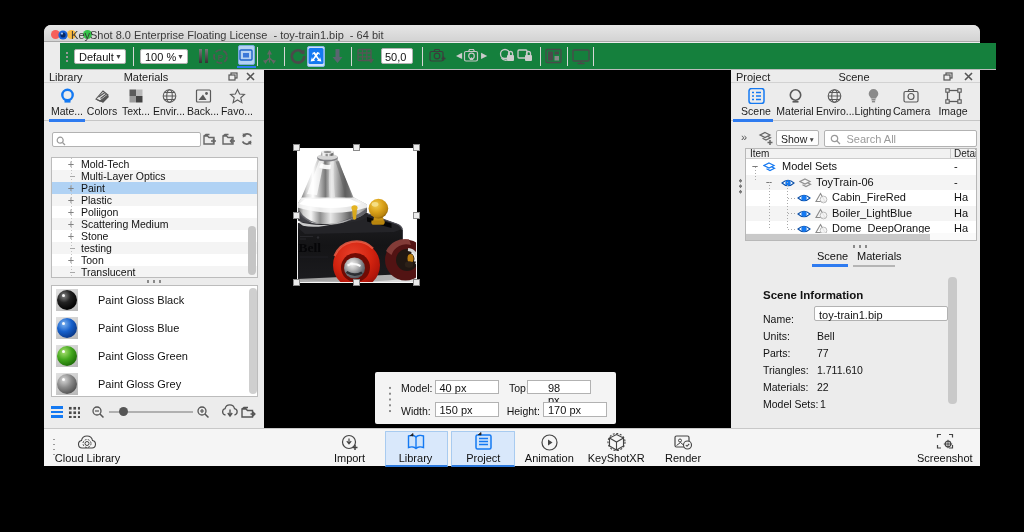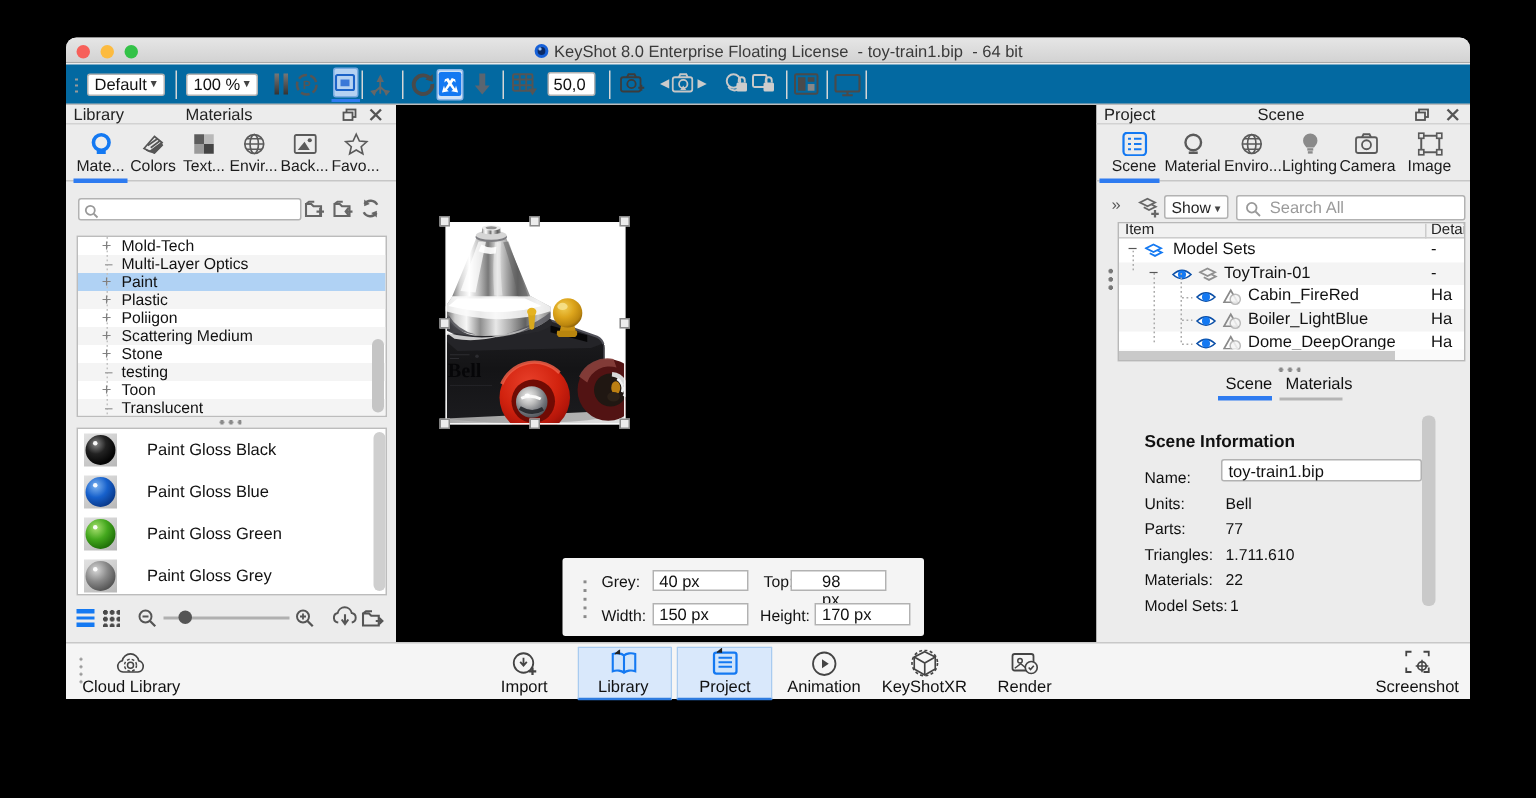--- a/index.html
+++ b/index.html
@@ -1,20 +1,20 @@
 <!DOCTYPE html>
 <html><head><meta charset="utf-8"><style>
 *{margin:0;padding:0;box-sizing:border-box}
 html,body{width:1024px;height:532px;background:#000;font-family:"Liberation Sans",sans-serif;overflow:hidden;position:relative}
 .a{position:absolute}
 #win{position:absolute;left:44px;top:25px;width:936px;height:441px;background:#ececec;border-radius:7px 7px 2px 2px}
 #titlebar{position:absolute;left:0;top:0;width:936px;height:17px;background:linear-gradient(#e6e6e6,#d3d3d3);border-radius:7px 7px 0 0;border-bottom:1px solid #a9a9a9}
 .tl{position:absolute;top:5px;width:9px;height:9px;border-radius:50%}
-#title{position:absolute;top:4px;left:0;width:936px;text-align:center;font-size:11px;color:#3a3a3a;letter-spacing:0;text-indent:14px}
-#toolbar{position:absolute;left:0;top:18px;width:936px;height:27px;background:#0369a1;border-bottom:1px solid #bcbcbc}
+#title{position:absolute;top:4px;left:0;width:936px;font-size:11px;color:#3a3a3a;letter-spacing:0;text-indent:14px}
+#toolbar{position:absolute;left:16px;top:18px;width:936px;height:27px;background:#15803d;border-bottom:1px solid #bcbcbc}
 #leftpanel{position:absolute;left:0;top:45px;width:220px;height:358px;background:#ececec}
 #rightpanel{position:absolute;left:687px;top:45px;width:249px;height:358px;background:#ececec}
 #viewport{position:absolute;left:220px;top:45px;width:467px;height:358px;background:#000}
 #bottombar{position:absolute;left:0;top:403px;width:936px;height:38px;background:#f5f5f5;border-top:1px solid #c8c8c8}
 .phead{position:absolute;left:0;top:0;width:100%;height:13px;border-bottom:1px solid #d2d2d2;font-size:11px;color:#222}
 .tabs{position:absolute;top:13px;left:0;width:100%;height:38px;border-bottom:1px solid #c6c6c6}
 .tab{position:absolute;top:5px;text-align:center;font-size:10.5px;color:#1c1c1c}
 .tab svg{display:block;margin:0 auto 1px}
 input,.ibox{border:1px solid #b2b2b2;background:#fff;border-radius:2px;font-size:11px;color:#111}
 .sep{position:absolute;top:4px;width:1px;height:19px;background:#d6d6d6}
@@ -409,21 +409,21 @@
     <div class="hdl" style="left:29px;top:74px"></div>
       <div class="hdl" style="left:89px;top:74px"></div>
       <div class="hdl" style="left:149px;top:74px"></div>
     <div class="hdl" style="left:29px;top:141.5px"></div>
       <div class="hdl" style="left:149px;top:141.5px"></div>
     <div class="hdl" style="left:29px;top:209px"></div>
       <div class="hdl" style="left:89px;top:209px"></div>
       <div class="hdl" style="left:149px;top:209px"></div>
     <div class="a" style="left:111px;top:302px;width:241px;height:52px;background:#f4f4f4;border-radius:2px">
       <div class="a" style="left:14px;top:13px;width:2px;height:29px;background-image:radial-gradient(circle,#8a8a8a 1px,transparent 1.1px);background-size:2px 5.8px"></div>
-      <div class="lbl a" style="left:26px;top:10px">Grey:</div>
+      <div class="lbl a" style="left:26px;top:10px">Model:</div>
       <div class="a ibox" style="left:59.5px;top:7.5px;width:64px;height:14.5px;padding:1px 4px;border-radius:0">40 px</div>
       <div class="lbl a" style="left:134px;top:10px">Top:</div>
       <div class="a ibox" style="left:152px;top:7.5px;width:64px;height:14.5px;padding:1px 20px;border-radius:0">98 px</div>
       <div class="lbl a" style="left:26px;top:32.5px">Width:</div>
       <div class="a ibox" style="left:59.5px;top:30px;width:64px;height:14.5px;padding:1px 4px;border-radius:0">150 px</div>
       <div class="lbl a" style="left:131.7px;top:32.5px">Height:</div>
       <div class="a ibox" style="left:168px;top:30px;width:64px;height:14.5px;padding:1px 4px;border-radius:0">170 px</div>
     </div>
   </div>
   <div id="rightpanel">
@@ -516,21 +516,21 @@
           <svg class="eye a" style="left:35px;top:3px" width="14" height="10" viewBox="0 0 14 10">
             <path d="M1 5 Q7 -0.5 13 5 Q7 10.5 1 5 Z" fill="#fff" stroke="#0c50a8" stroke-width="1.1"></path>
             <circle cx="7" cy="5" r="2.7" fill="#1479f2"></circle>
           </svg>
           <svg class="a" style="left:53px;top:3px" width="15" height="11" viewBox="0 0 15 11">
             <g fill="none" stroke="#909090" stroke-width="1.2">
               <path d="M6 1 L11 3.5 L6 6 L1 3.5 Z"></path>
               <path d="M8.5 4.8 L11.5 6.3 L7 8.6 L3.5 6.8"></path>
             </g>
           </svg>
-          <span class="st" style="left:70px">ToyTrain-01</span>
+          <span class="st" style="left:70px">ToyTrain-06</span>
           <span class="st" style="left:208px">-</span>
         </div>
       <div class="srow" style="top:41px">
           <span class="dash"></span>
           <svg class="eye a" style="left:51px;top:3px" width="14" height="10" viewBox="0 0 14 10">
             <path d="M1 5 Q7 -0.5 13 5 Q7 10.5 1 5 Z" fill="#fff" stroke="#0c50a8" stroke-width="1.1"></path>
             <circle cx="7" cy="5" r="2.7" fill="#1479f2"></circle>
           </svg>
           <svg class="a" style="left:69px;top:2px" width="13" height="12" viewBox="0 0 13 12">
             <path d="M5.5 1.5 L10 9.5 L1 9.5 Z" fill="none" stroke="#8a8a8a" stroke-width="1.1"></path>

